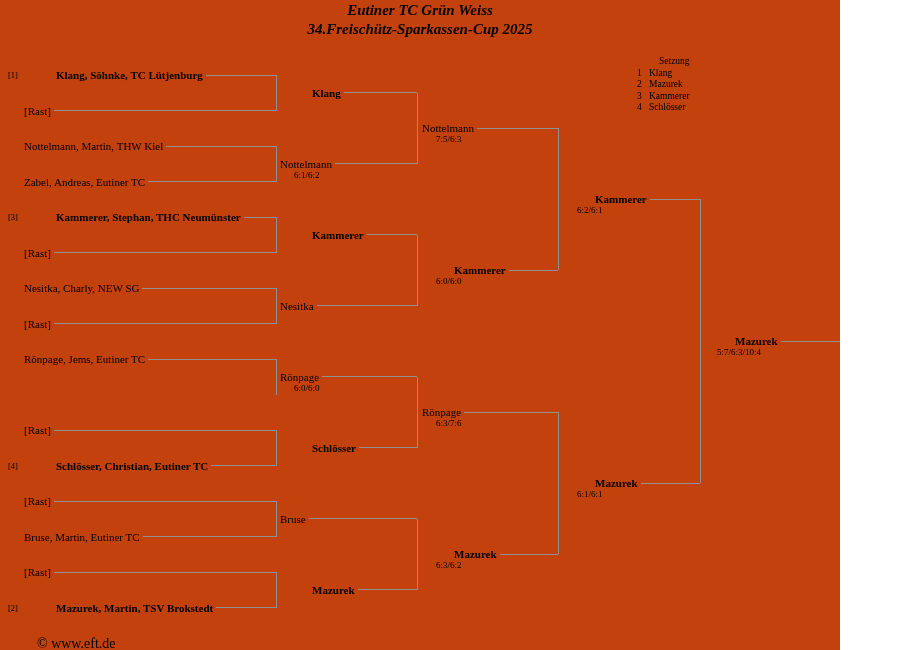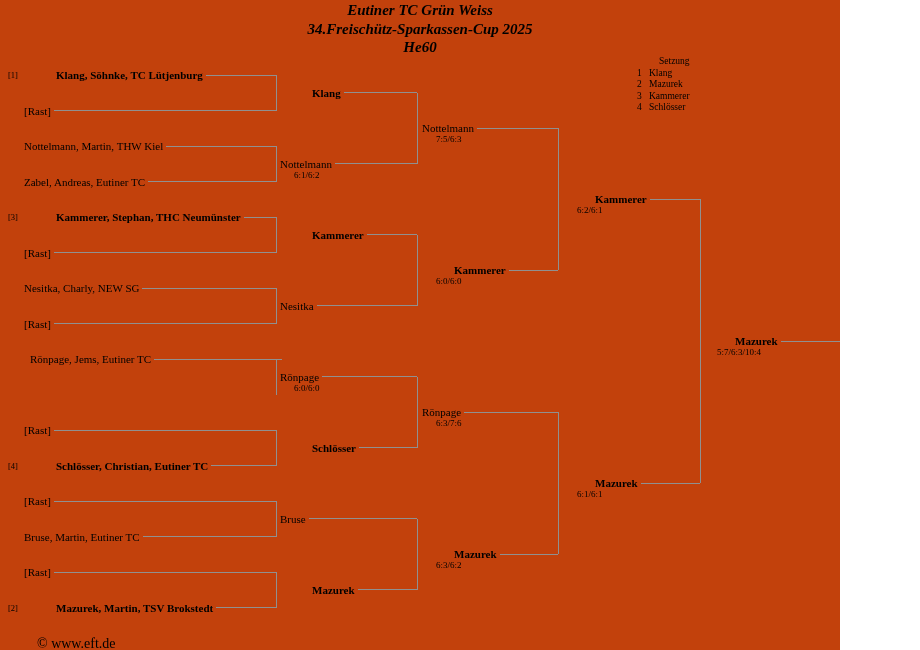--- a/index.html
+++ b/index.html
@@ -28,21 +28,20 @@
   .footer-right{position:absolute;right:4px;top:660px;font-size:8.5px;}
 </style>
 </head>
 <body>
 
 <div class="page">
 
   <div class="title">
     <div>Eutiner TC Grün Weiss</div>
     <div>34.Freischütz-Sparkassen-Cup 2025</div>
-    <div>He60</div>
   </div>
 
   <div class="seeding">
     <div class="head">Setzung</div>
     <div><span class="rank">1</span><span>Klang</span></div>
     <div><span class="rank">2</span><span>Mazurek</span></div>
     <div><span class="rank">3</span><span>Kammerer</span></div>
     <div><span class="rank">4</span><span>Schlösser</span></div>
   </div>
 
@@ -79,21 +78,21 @@
   <div class="slot" style="left:8px;top:281px;width:268px">
       <span class="seed"></span>
       <span class="pname">Nesitka, Charly, NEW SG</span>
       <span class="tail"></span>
     </div>
   <div class="slot" style="left:8px;top:316.5px;width:268px">
       <span class="seed"></span>
       <span class="pname">[Rast]</span>
       <span class="tail"></span>
     </div>
-  <div class="slot" style="left:14px;top:352px;width:268px">
+  <div class="slot" style="left:8px;top:352px;width:268px">
       <span class="seed"></span>
       <span class="pname">Rönpage, Jems, Eutiner TC</span>
       <span class="tail"></span>
     </div>
   <div class="slot" style="left:8px;top:423px;width:268px">
       <span class="seed"></span>
       <span class="pname">[Rast]</span>
       <span class="tail"></span>
     </div>
   <div class="slot bold" style="left:8px;top:458.5px;width:268px">

